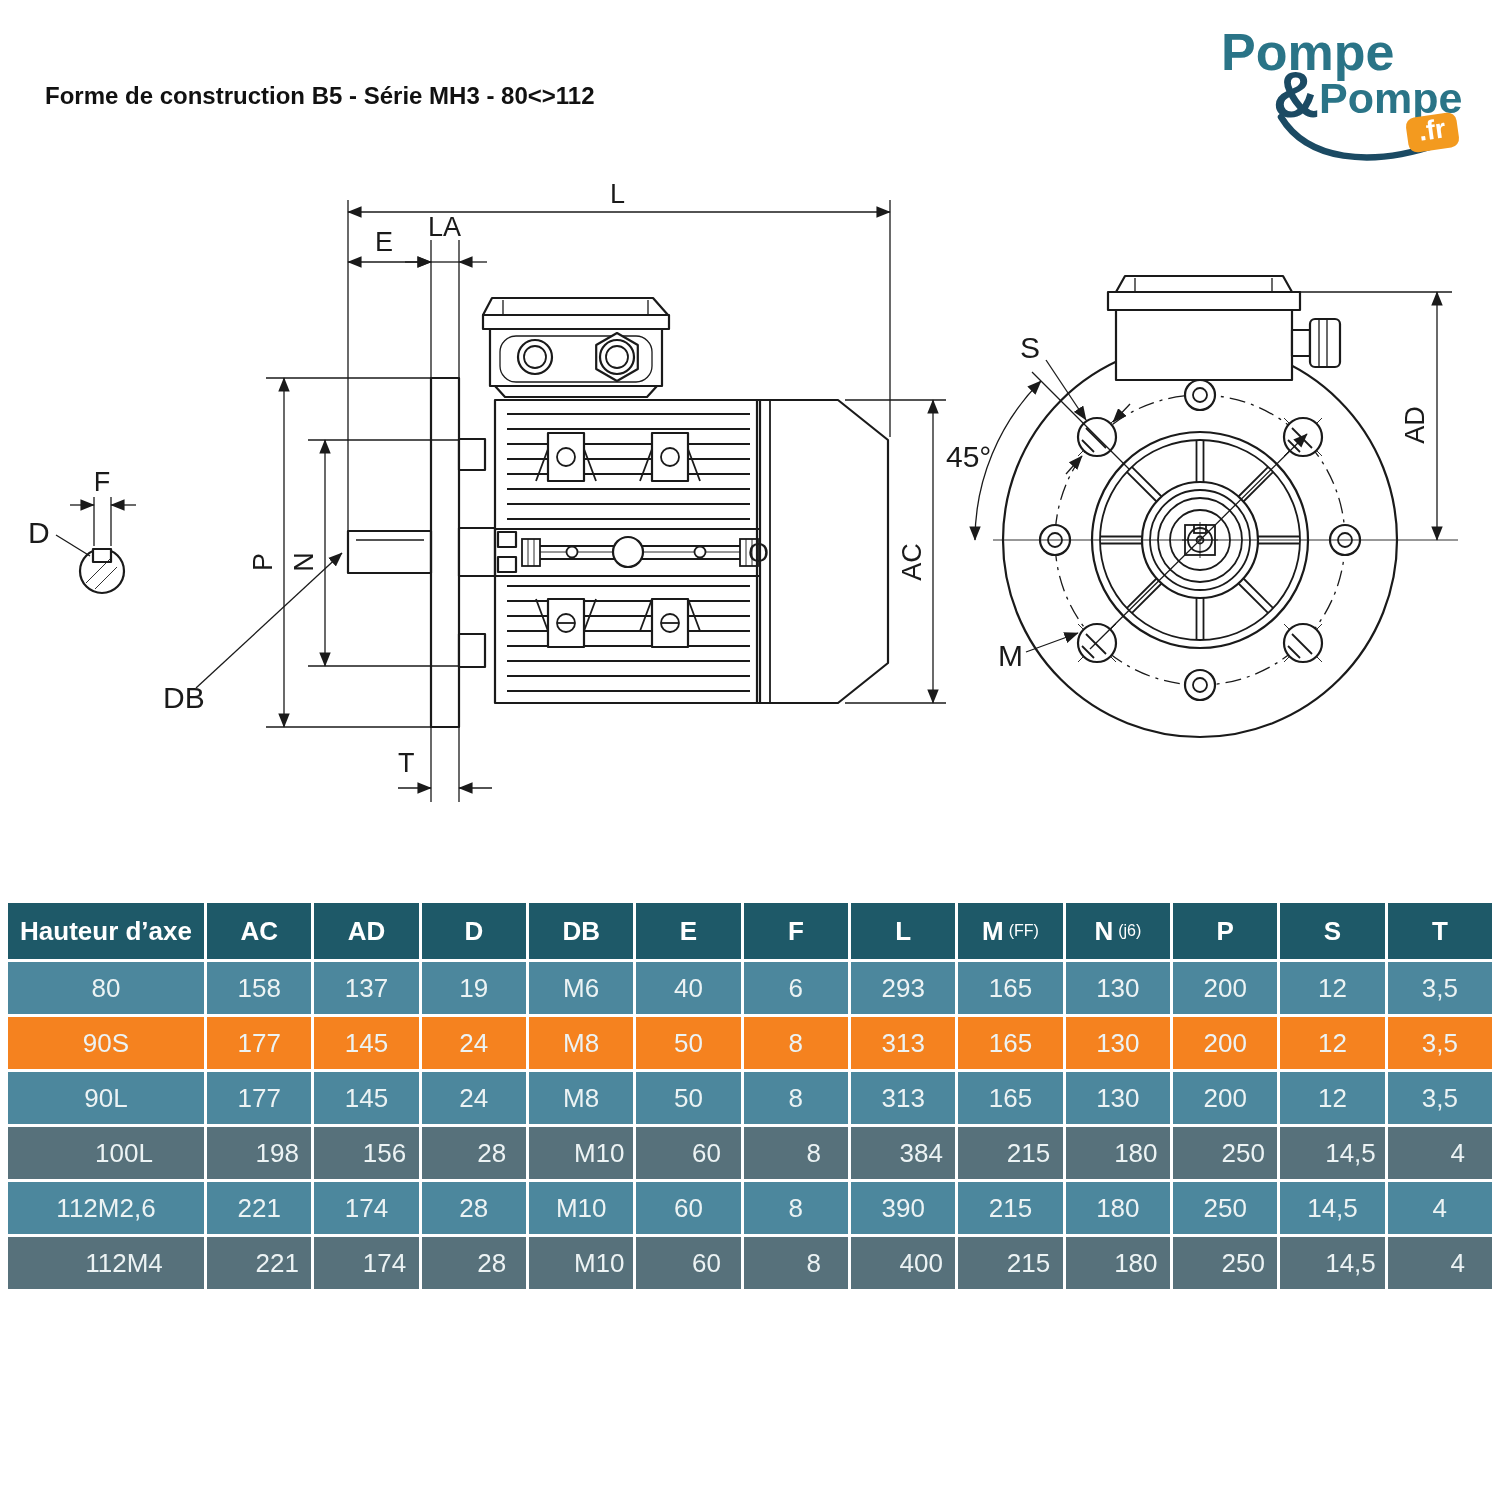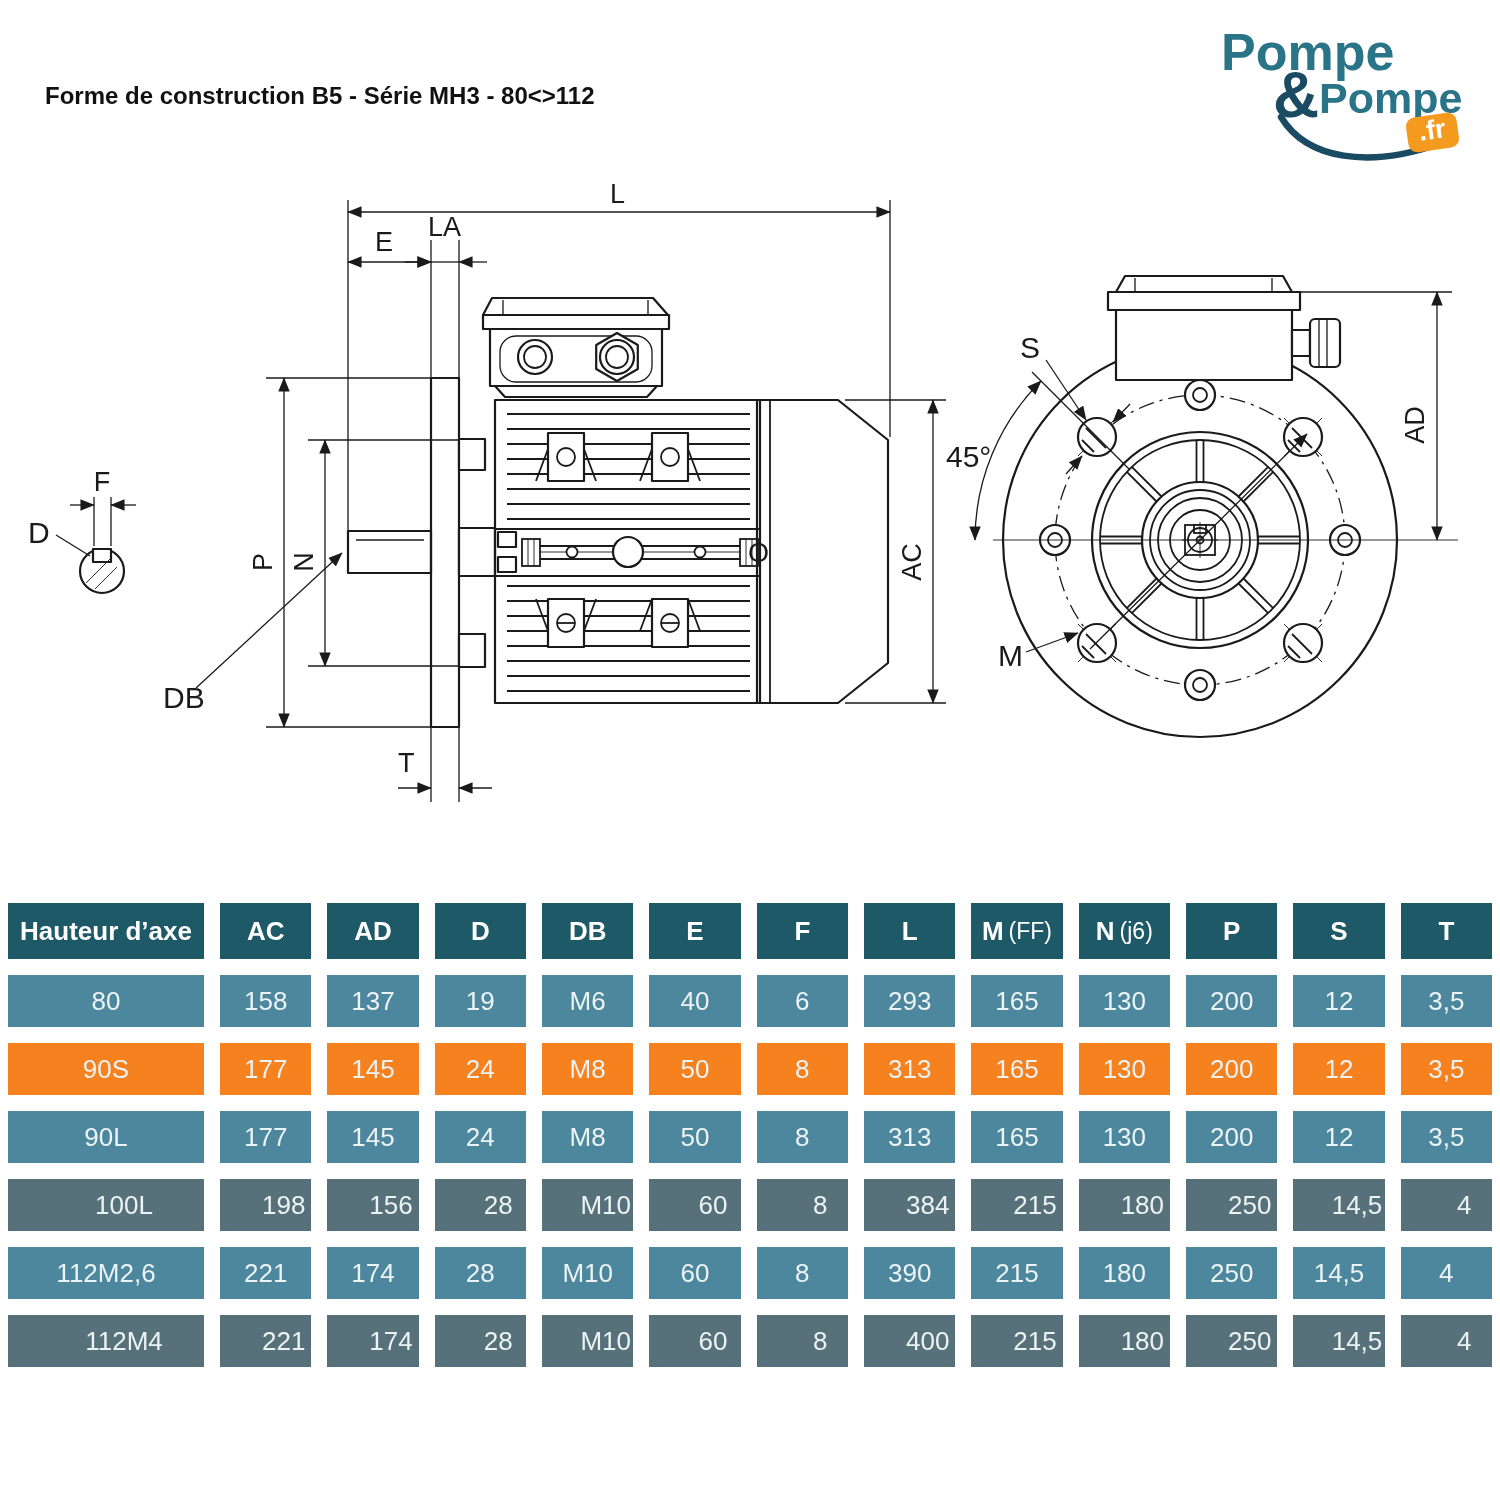--- a/index.html
+++ b/index.html
@@ -28,25 +28,25 @@
   .s2{stroke:var(--line);stroke-width:2.2;fill:none;stroke-linejoin:round;}
   .s18{stroke:var(--line);stroke-width:1.8;fill:none;}
   .wf{fill:#fff;}
   .d{stroke:var(--line);stroke-width:1.3;fill:none;}
   .d9{stroke:var(--line);stroke-width:0.9;fill:none;}
   .cl{stroke-dasharray:16 6 3 6;}
   text.t{font-family:"Liberation Sans",sans-serif;font-size:27px;fill:var(--line);stroke:none;}
   text.t30{font-size:30px;}
 
   .dim-table{position:absolute;left:8px;top:903px;width:1484px;display:grid;
-    grid-template-columns:196px repeat(12,1fr);gap:16px;background:#fff;}
+    grid-template-columns:196px repeat(12,1fr);gap:3px;background:#fff;}
   .cell{display:flex;align-items:center;justify-content:center;height:52px;
     color:var(--cell-text);font-size:26px;}
   .cell.head{height:56px;background:var(--table-header-bg);color:#fff;font-weight:700;}
-  .hsuffix{font-weight:400;font-size:23px;margin-left:5px;}
+  .hsuffix{font-weight:400;font-size:16px;margin-left:5px;}
   .cell.light{background:var(--row-light);}
   .cell.dark{background:var(--row-dark);padding-left:36px;}
   .cell.highlight{background:var(--row-highlight);text-align:center;}
 </style>
 </head>
 <body>
 
 <div class="page">
 
   <div class="subtitle">Forme de construction B5 - Série MH3 - 80&lt;&gt;112</div>

